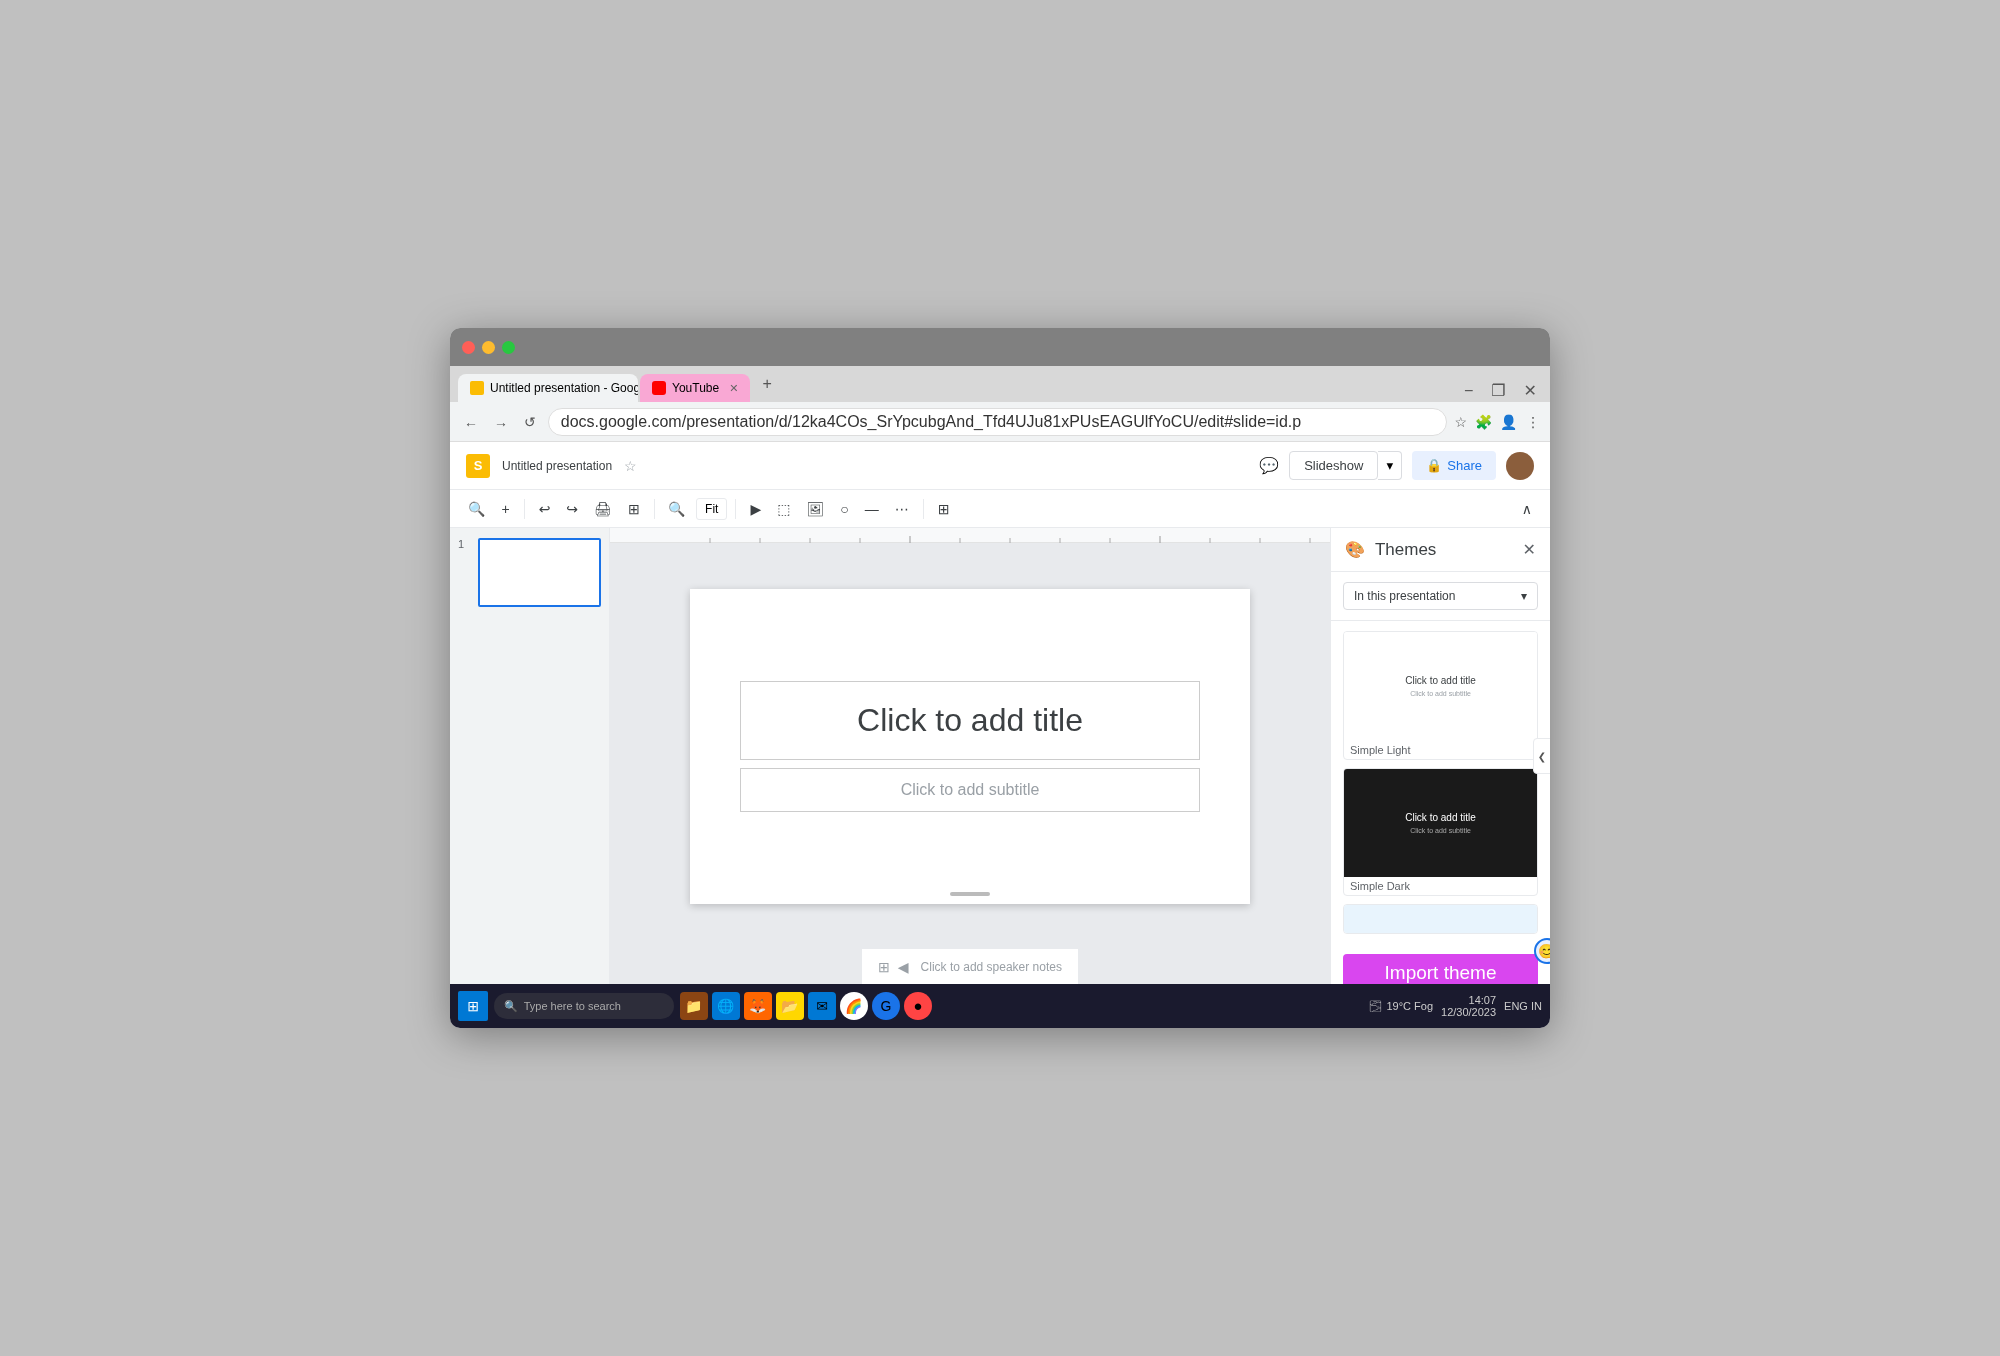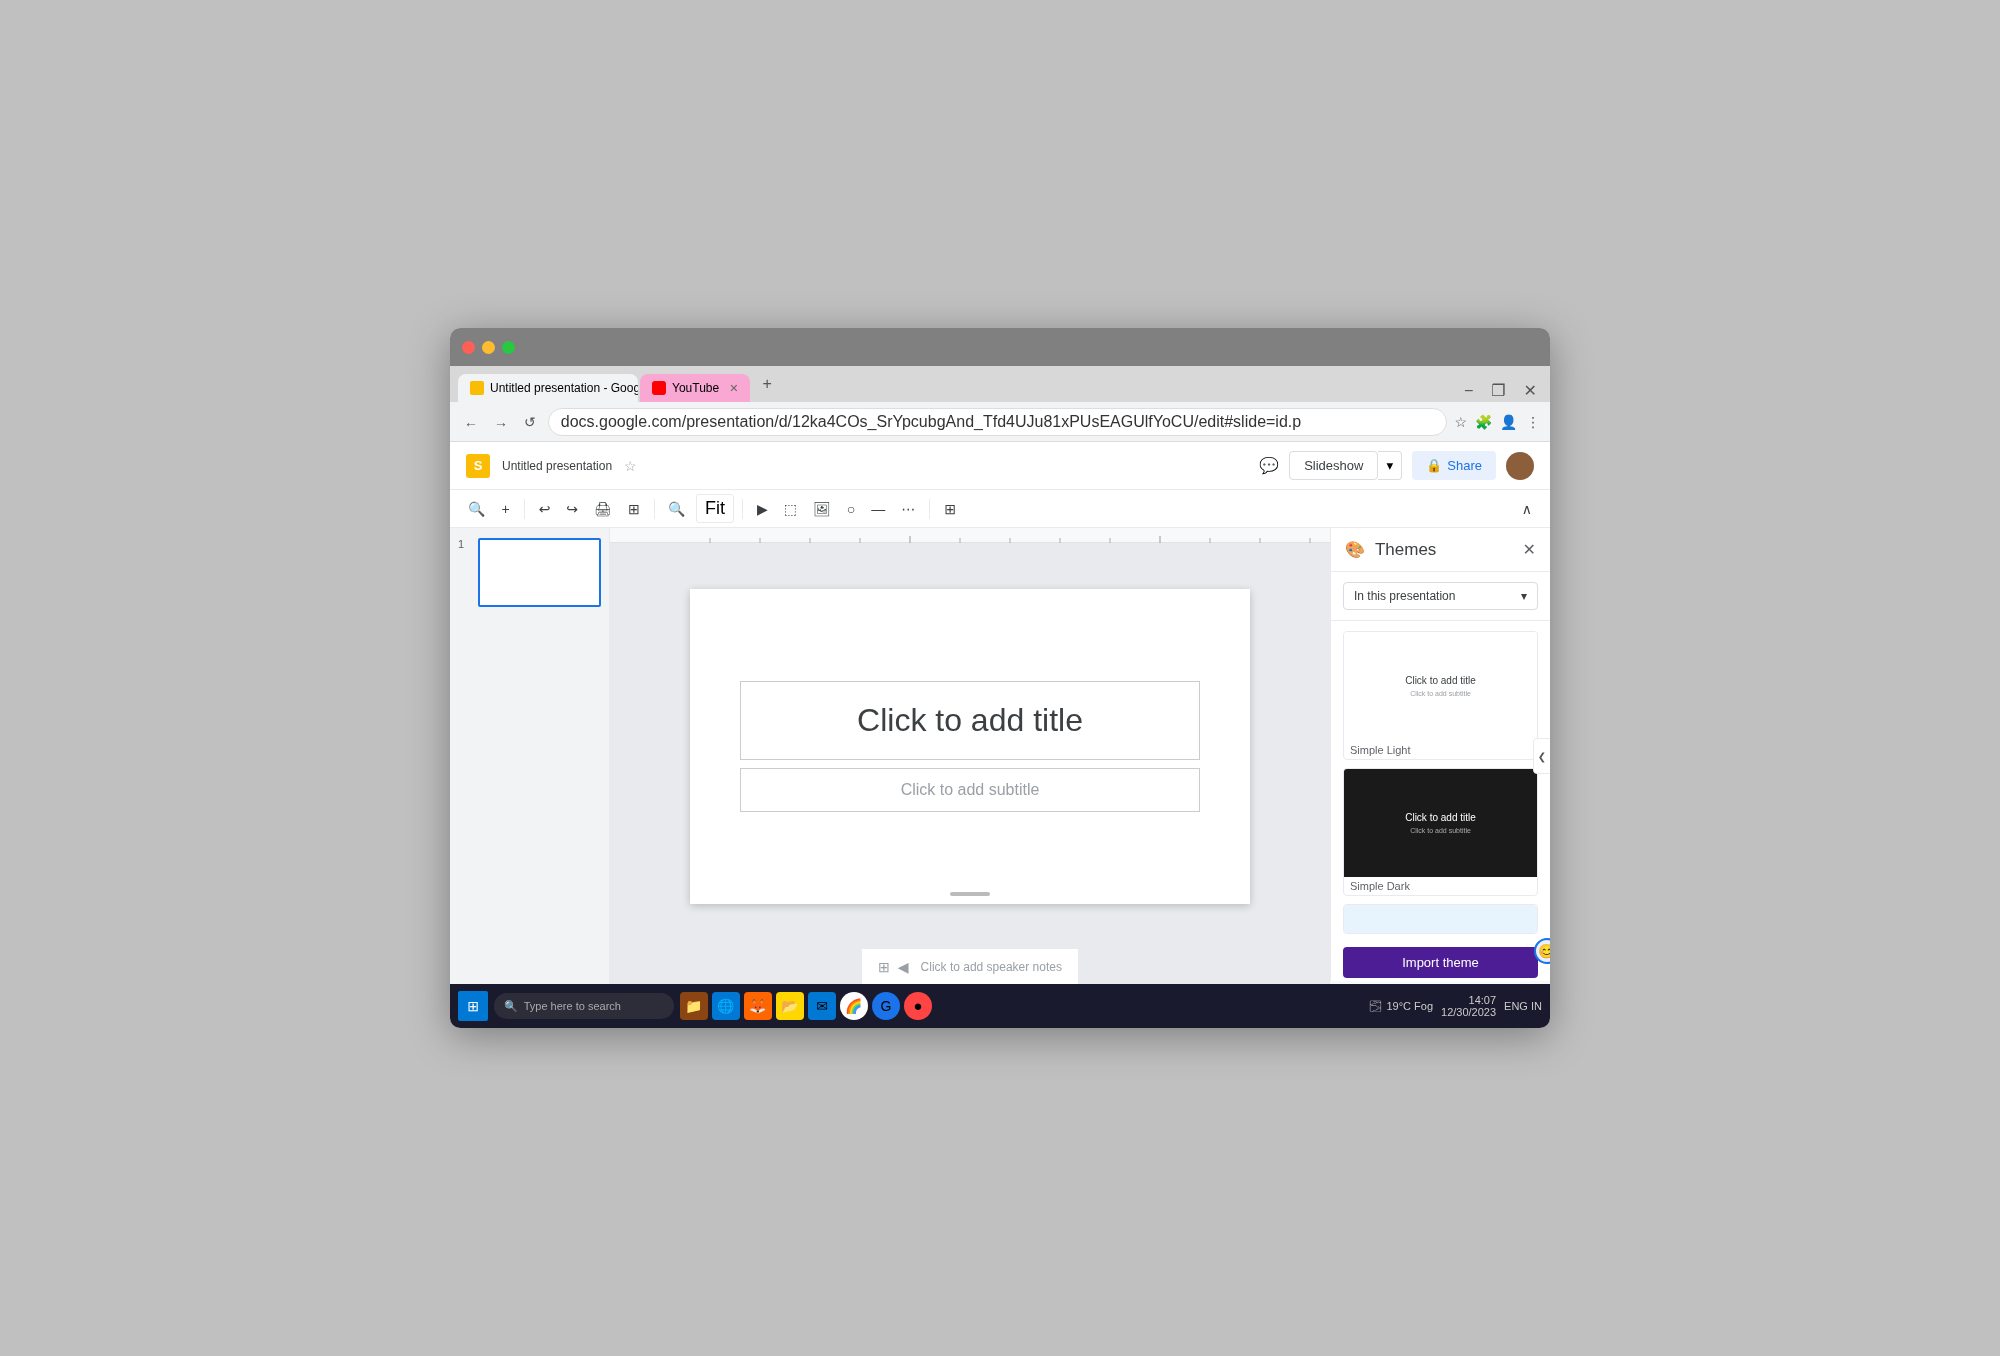--- a/index.html
+++ b/index.html
@@ -155,21 +155,21 @@
       display: flex;
       align-items: center;
       padding: 0 12px;
       gap: 4px;
       border-bottom: 1px solid #e8eaed;
       flex-shrink: 0;
       font-size: 13px;
     }
     .toolbar-btn { padding: 4px 6px; border: none; background: none; cursor: pointer; color: #3c4043; border-radius: 3px; font-size: 14px; }
     .toolbar-sep { width: 1px; height: 20px; background: #e8eaed; margin: 0 4px; }
-    .toolbar-fit { font-size: 18px; padding: 3px 8px; border: 1px solid #e8eaed; border-radius: 3px; cursor: pointer; background: white; }
+    .toolbar-fit { font-size: 12px; padding: 3px 8px; border: 1px solid #e8eaed; border-radius: 3px; cursor: pointer; background: white; }
     
     .main-layout {
       flex: 1;
       display: flex;
       overflow: hidden;
     }
     
     .slide-panel {
       width: 160px;
       background: #f1f3f4;
@@ -350,29 +350,29 @@
     }
     .theme-preview-title-light { color: #3c4043; }
     .theme-preview-title-dark { color: white; }
     .theme-preview-subtitle {
       font-size: 7px;
     }
     .theme-preview-subtitle-light { color: #9aa0a6; }
     .theme-preview-subtitle-dark { color: #aaa; }
     .theme-label { font-size: 11px; color: #5f6368; padding: 3px 6px; }
     .import-theme-btn {
-      background: #4c1d95;
+      background: #d946ef;
       border: none;
       border-radius: 4px;
       padding: 8px 16px;
-      font-size: 13px;
+      font-size: 19px;
       font-weight: 500;
       color: white;
       cursor: pointer;
-      margin: 3px 12px;
+      margin: 10px 12px;
       width: calc(100% - 24px);
     }
     
     .taskbar {
       background: #1a1a2e;
       height: 44px;
       display: flex;
       align-items: center;
       padding: 0 8px;
       gap: 6px;

